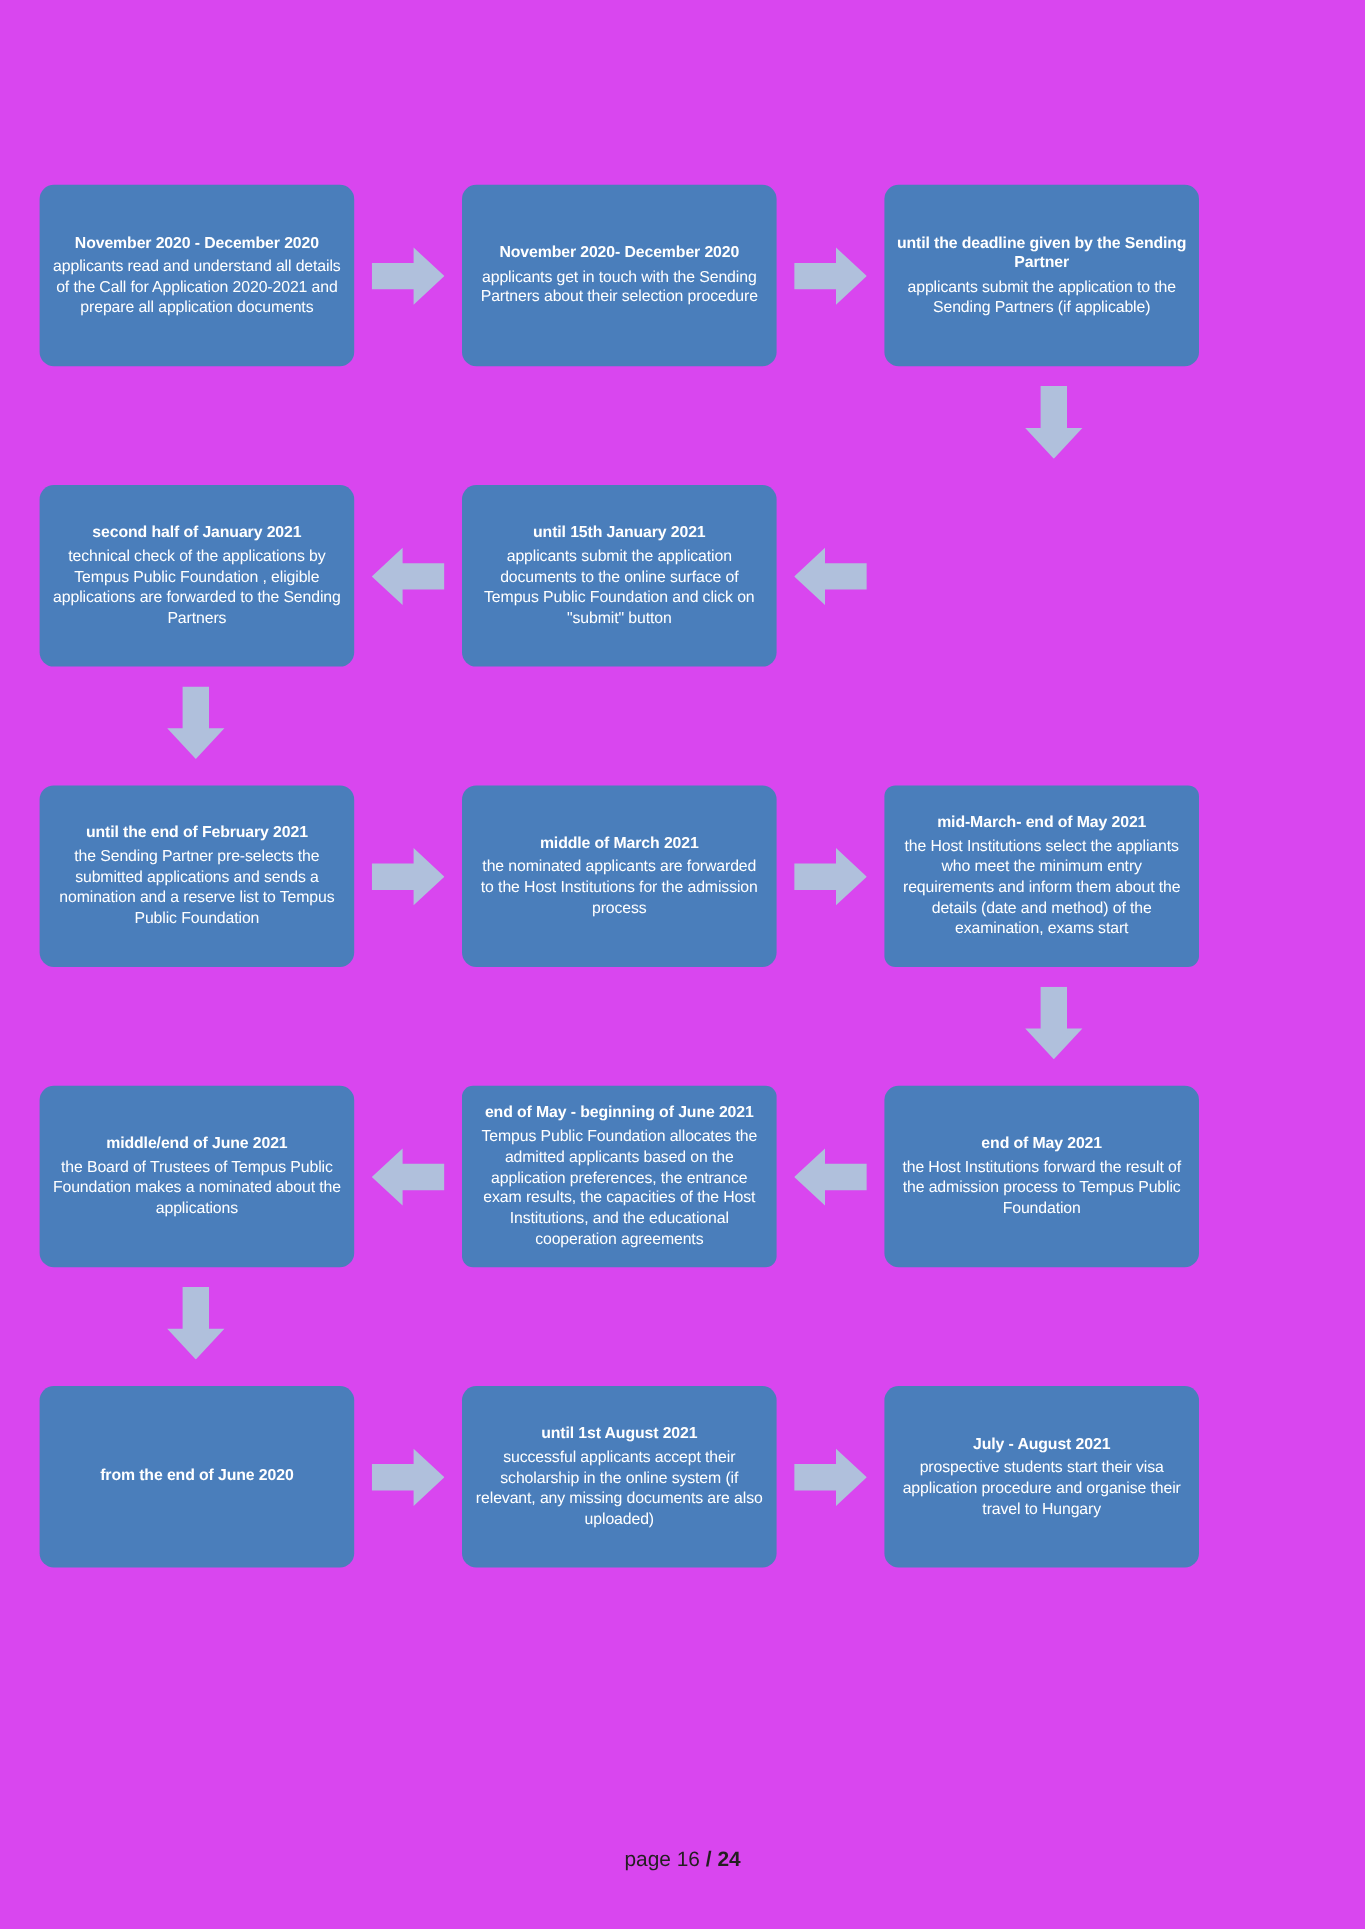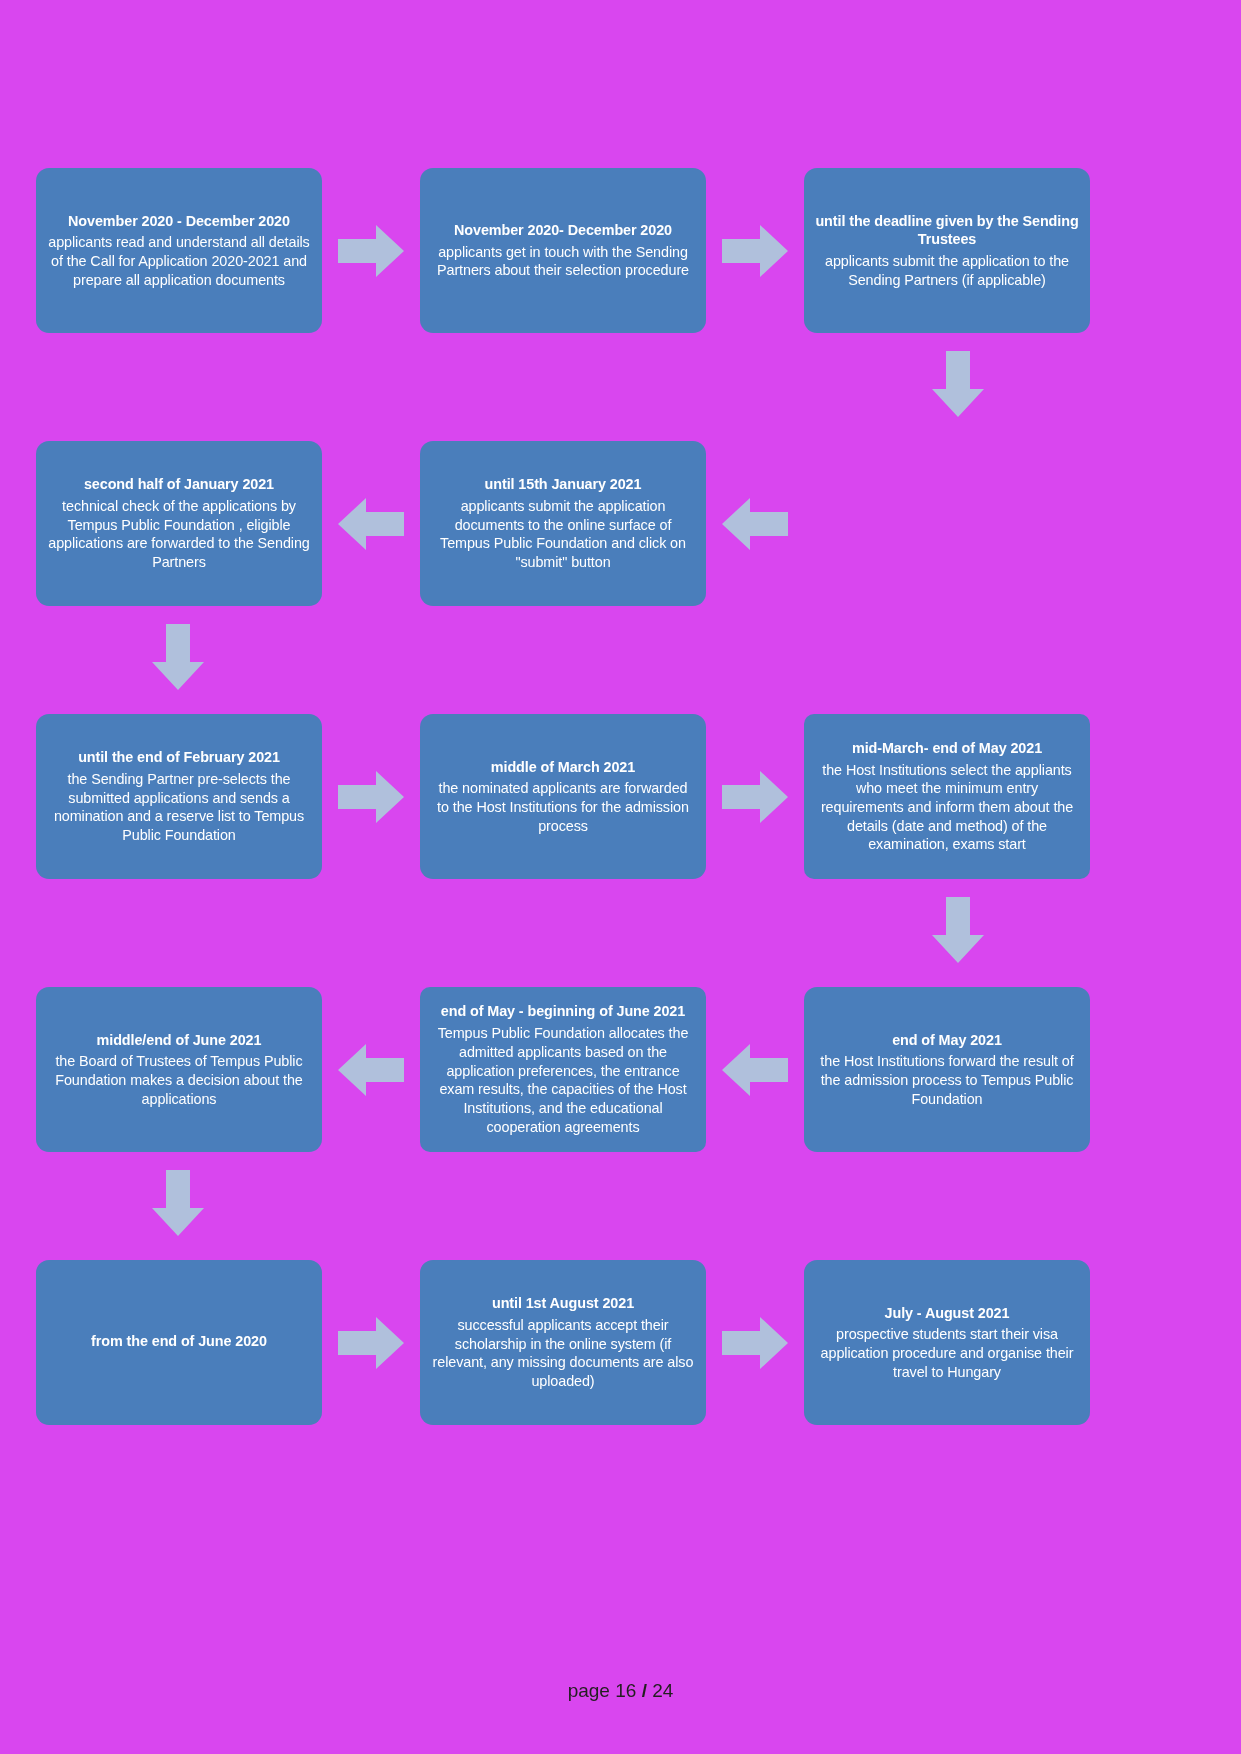--- a/index.html
+++ b/index.html
@@ -115,21 +115,21 @@
     top: 1680px;
     width: 1241px;
     text-align: center;
     font-size: 19px;
     color: #231f20;
     font-family: "Liberation Sans", sans-serif;
   }
   .footer .pg-word { font-weight: normal; }
   .footer .pg-num  { font-weight: normal; }
   .footer .pg-sep  { font-weight: bold; }
-  .footer .pg-tot  { font-weight: normal; }
+  .footer .pg-tot  { font-weight: bold; }
 </style>
 </head>
 <body>
 
 <div id="page">
 
   <div class="flow">
 
     <div class="row">
 
@@ -154,21 +154,21 @@
       </div>
 
       <div class="gap">
         <svg class="arrow arrow-h" viewBox="0 0 66 58" aria-hidden="true">
           <polygon points="0,17 38,17 38,3 66,29 38,55 38,41 0,41" fill="#b0c0dc"></polygon>
         </svg>
       </div>
 
       <div class="cell">
         <div class="box">
-          <div class="box-title">until the deadline given by the Sending Trustees</div>
+          <div class="box-title">until the deadline given by the Sending Partner</div>
           <div class="box-body">applicants submit the application to the Sending Partners (if applicable)</div>
         </div>
       </div>
 
     </div>
 
     <div class="vrow">
       <div class="vslot right">
         <svg class="arrow arrow-v" viewBox="0 0 58 66" aria-hidden="true">
           <polygon points="17,0 41,0 41,38 55,38 29,66 3,38 17,38" fill="#b0c0dc"></polygon>
@@ -258,21 +258,21 @@
           <polygon points="17,0 41,0 41,38 55,38 29,66 3,38 17,38" fill="#b0c0dc"></polygon>
         </svg>
       </div>
     </div>
 
     <div class="row">
 
       <div class="cell">
         <div class="box">
           <div class="box-title">middle/end of June 2021</div>
-          <div class="box-body">the Board of Trustees of Tempus Public Foundation makes a decision about the applications</div>
+          <div class="box-body">the Board of Trustees of Tempus Public Foundation makes a nominated about the applications</div>
         </div>
       </div>
 
       <div class="gap">
         <svg class="arrow arrow-h" viewBox="0 0 66 58" aria-hidden="true">
           <polygon points="66,17 28,17 28,3 0,29 28,55 28,41 66,41" fill="#b0c0dc"></polygon>
         </svg>
       </div>
 
       <div class="cell">

